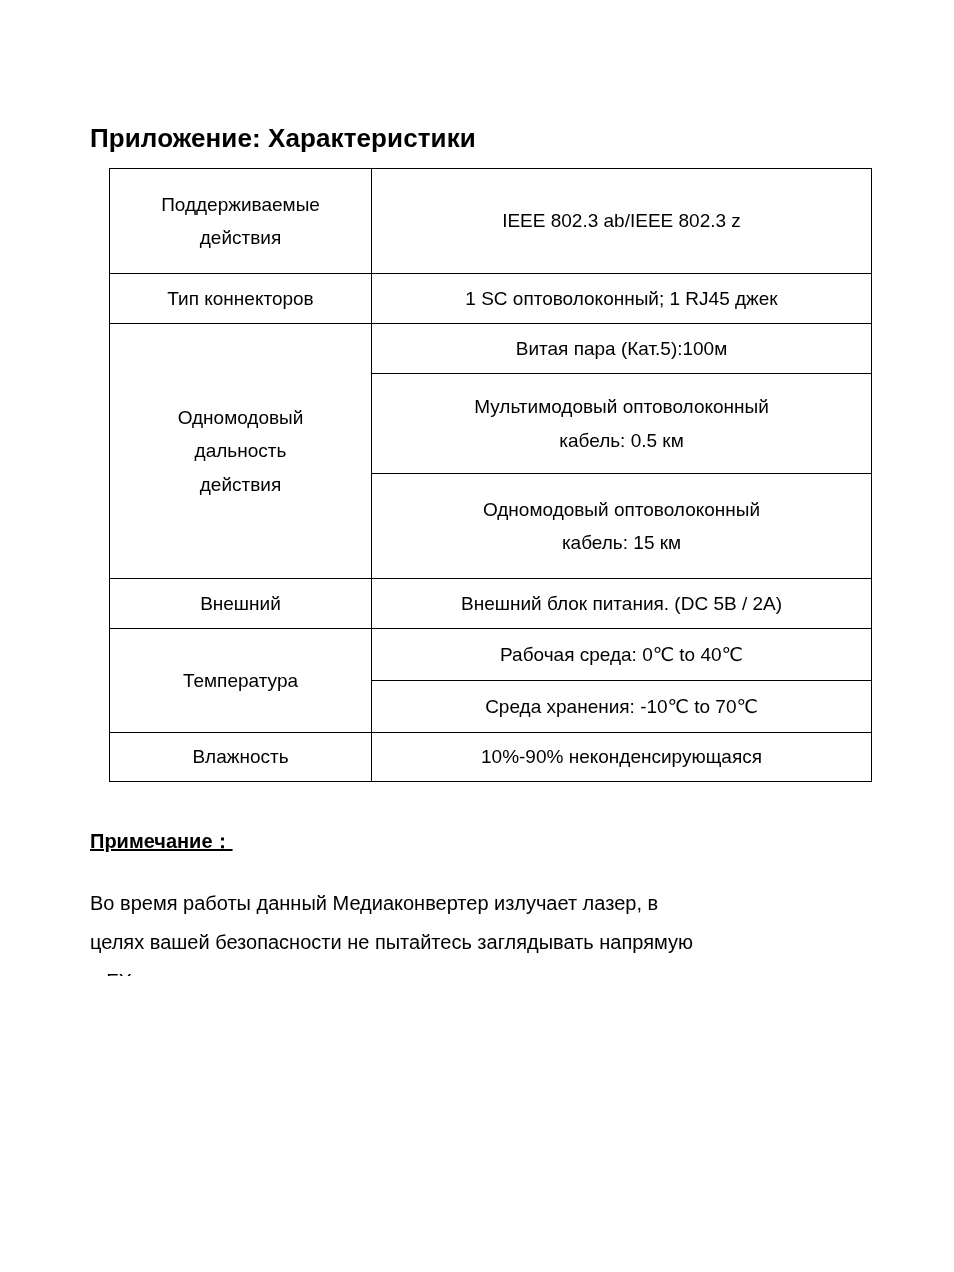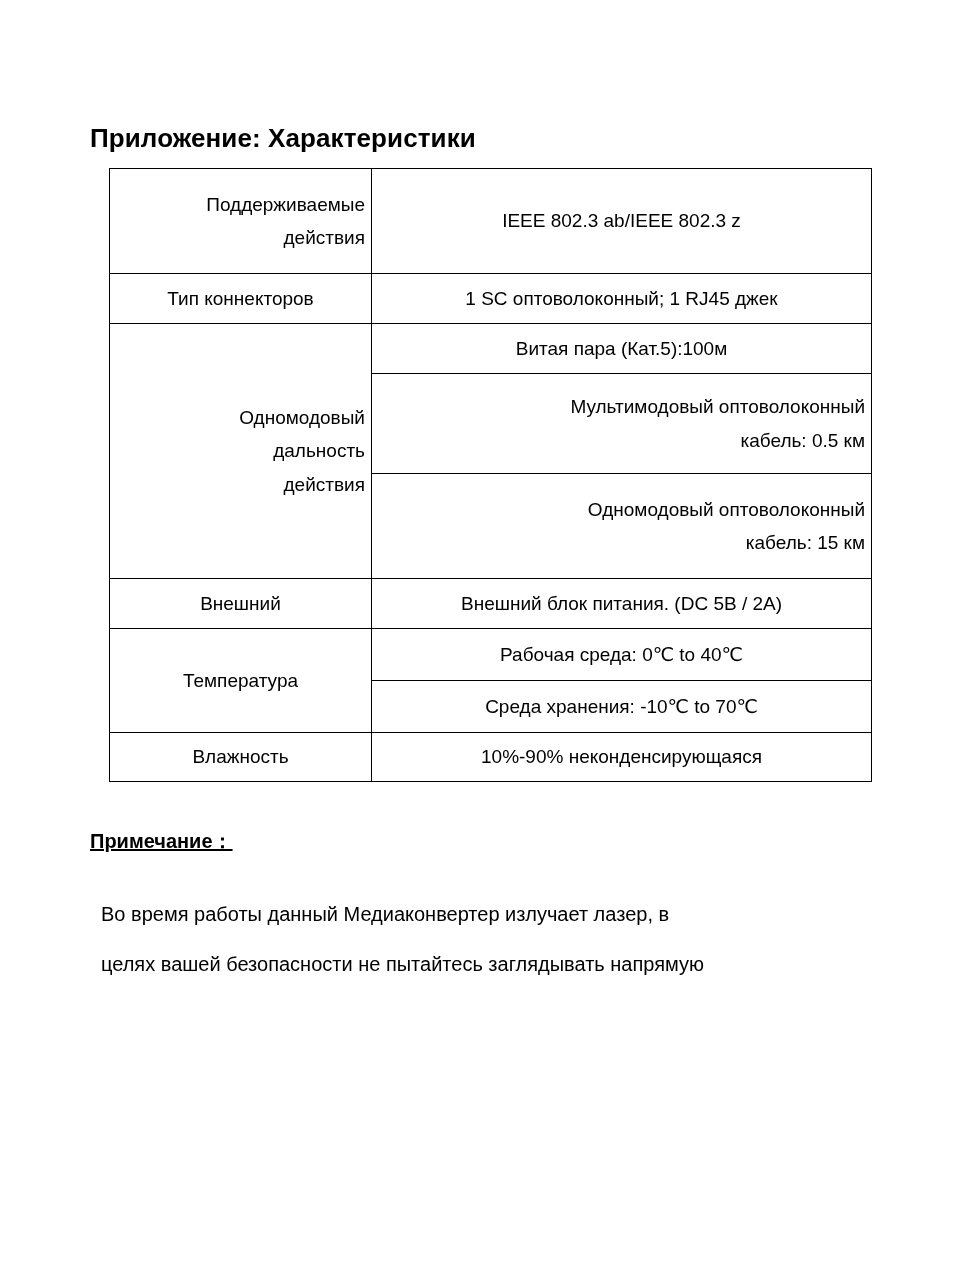--- a/index.html
+++ b/index.html
@@ -59,21 +59,20 @@
     width: 249px;
   }
   .spec-table .value-cell {
     width: 487px;
   }
   .cell-lines {
     display: block;
   }
   .cell-lines span {
     display: block;
-    text-align: right;
   }
 
   
   .r-standards      { height: 105px; }
   .r-connectors     { height: 50px;  }
   .r-twisted        { height: 50px;  }
   .r-multimode      { height: 100px; }
   .r-singlemode     { height: 105px; }
   .r-power          { height: 50px;  }
   .r-temp-op        { height: 52px;  }
@@ -94,21 +93,21 @@
     position: absolute;
     left: 90px;
     top: 884px;
     width: 775px;
     font-size: 20px;
     line-height: 39px;
     text-align: justify;
     text-justify: inter-word;
   }
   .note-body p {
-    margin: 11px;
+    margin: 0;
   }
   .note-body p:last-child {
     text-align: left;
   }
 
   
   .footer-rule {
     position: absolute;
     left: 90px;
     top: 1194px;

